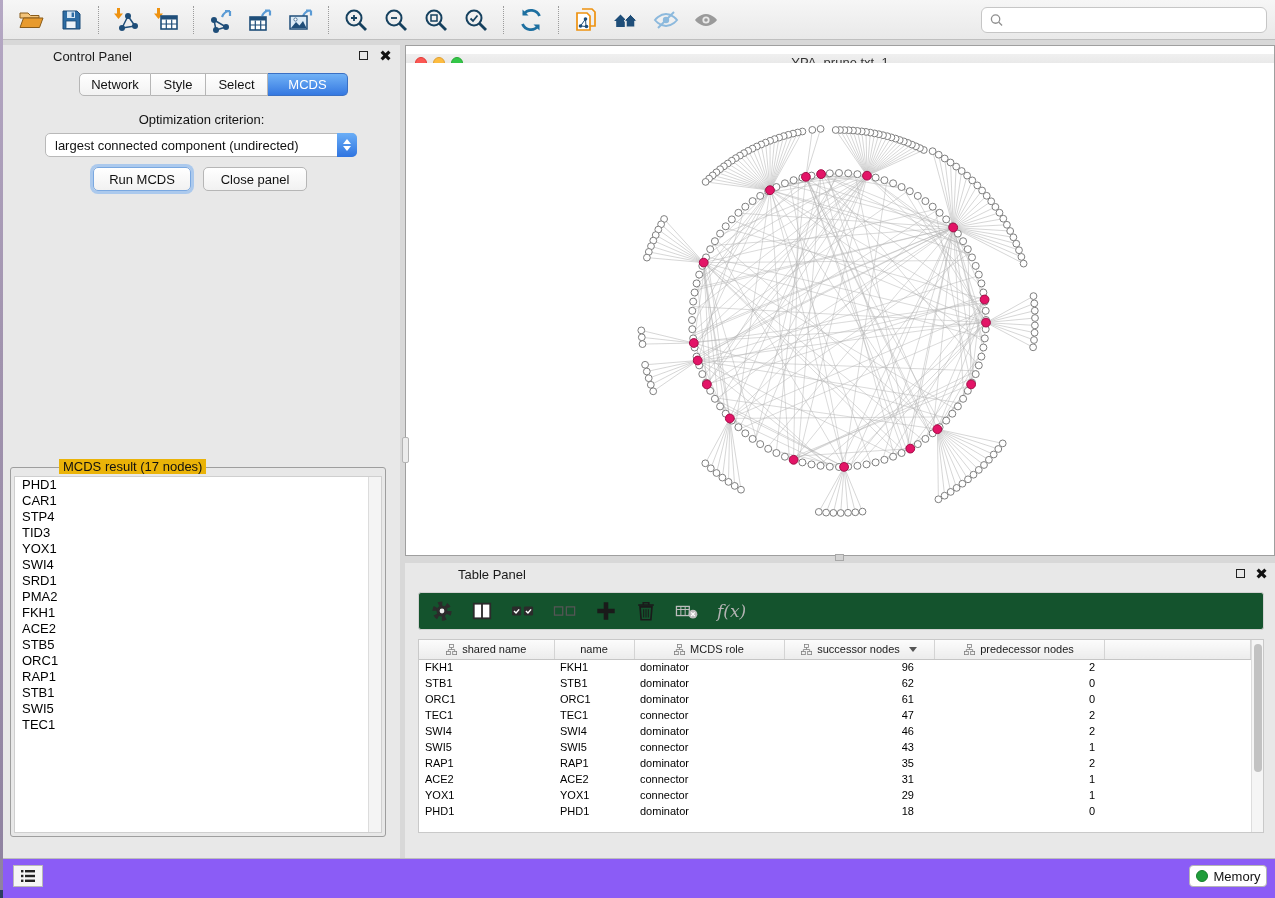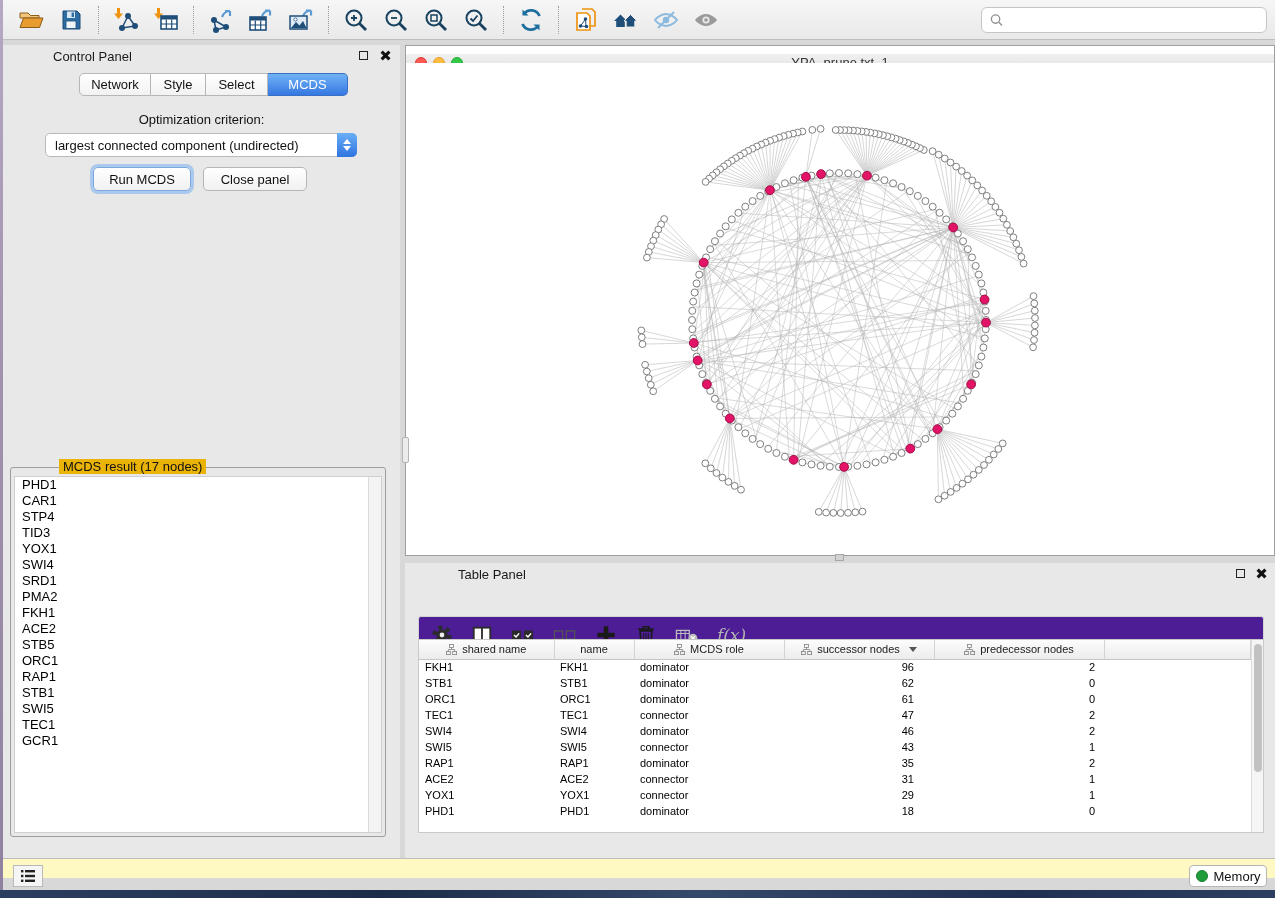--- a/index.html
+++ b/index.html
@@ -61,43 +61,43 @@
     border-bottom:1px solid #c2c2c2; }
   .light { position:absolute; top:2.5px; width:12px; height:12px; border-radius:50%; }
   #net-title { position:absolute; left:0; right:0; top:1px; text-align:center; font-size:13px; color:#333; }
   #network-canvas { position:absolute; left:0; top:17px; width:868px; height:492px; background:#fff; }
   #divider-knob { position:absolute; left:399px; top:437px; width:7px; height:26px; background:#ececec;
     border:1px solid #b4b4b4; border-radius:2px; z-index:5; }
   #split-knob { position:absolute; left:832px; top:554px; width:9px; height:7px; background:#d2d2d2; border:1px solid #a8a8a8; }
 
   
   #table-panel { position:absolute; left:402px; top:563px; width:870px; height:295px; background:#e8e8e8; }
-  #tp-toolbar { position:absolute; left:13px; top:29px; width:846px; height:38px; background:#4c1d95;
-    border:1px solid #d2d2d2; border-radius:3px; display:flex; align-items:center; padding-left:12px; gap:18px;margin-top:24px; }
+  #tp-toolbar { position:absolute; left:13px; top:29px; width:846px; height:38px; background:#14532d;
+    border:1px solid #d2d2d2; border-radius:3px; display:flex; align-items:center; padding-left:12px; gap:18px; }
   .fx { font-family:"DejaVu Serif","Liberation Serif",serif; font-style:italic; font-size:17px; color:#b3b3b3; }
   #node-table { position:absolute; left:13px; top:76px; width:846px; height:194px; background:#fff; border:1px solid #c9c9c9; }
   #tbl-scroll { position:absolute; right:0; top:0; bottom:0; width:12px; background:#f5f5f5; border-left:1px solid #ddd; }
   #tbl-thumb { position:absolute; right:1.5px; top:4px; width:8px; height:128px; background:#c2c2c2; border-radius:4px; }
   table { border-collapse:collapse; table-layout:fixed; width:832px; }
   th { height:19px; background:linear-gradient(180deg,#fcfcfc,#ececec); border-right:1px solid #d4d4d4;
     border-bottom:1px solid #c6c6c6; font-weight:normal; font-size:11px; color:#1a1a1a; }
   th .hwrap { display:flex; align-items:center; justify-content:center; gap:5px; }
   td { height:16px; font-size:11px; color:#000; padding:0 6px; white-space:nowrap; overflow:hidden; }
   td.num1 { text-align:right; padding-right:20px; }
   td.num2 { text-align:right; padding-right:9px; }
   .sortchev { width:0; height:0; border-left:4px solid transparent; border-right:4px solid transparent; border-top:5px solid #555; margin-left:4px; }
   #bottom-tabs { position:absolute; left:0; right:0; top:272px; display:flex; justify-content:center; }
   .btab { height:21px; background:linear-gradient(180deg,#ffffff,#f3f3f3); border:1px solid #b2b2b2; border-left:none;
     font-size:12.5px; color:#111; display:flex; align-items:center; justify-content:center; padding:0 14px; }
   .btab:first-child { border-left:1px solid #b2b2b2; border-radius:4px 0 0 4px; }
   .btab:last-child { border-radius:0 4px 4px 0; }
   .btab.sel { background:linear-gradient(180deg,#64a7f2,#2e76e0); color:#fff; border-color:#3a70c4; }
 
   
-  #status-bar { position:absolute; left:0; top:858px; width:1272px; height:20px; background:#fef9c3; border-top:1px solid #bdbdbd; }
+  #status-bar { position:absolute; left:0; top:858px; width:1272px; height:40px; background:#8b5cf6; border-top:1px solid #bdbdbd; }
   #list-btn { position:absolute; left:10px; top:6px; width:30px; height:22px; background:#f5f5f5; border:1px solid #b9b9b9;
     display:flex; align-items:center; justify-content:center; }
   #memory-btn { position:absolute; right:8px; top:6px; width:78px; height:22px; background:#fff; border:1px solid #b5b5b5;
     border-radius:4px; display:flex; align-items:center; justify-content:center; gap:6px; font-size:13px; color:#111; }
   #memory-dot { width:12px; height:12px; border-radius:50%; background:#1f9d3a; border:1px solid #15802c; }
 </style>
 </head>
 <body>
 
 <div id="desktop-bottom"></div>
@@ -283,21 +283,20 @@
             <div class="mcds-item">SRD1</div>
             <div class="mcds-item">PMA2</div>
             <div class="mcds-item">FKH1</div>
             <div class="mcds-item">ACE2</div>
             <div class="mcds-item">STB5</div>
             <div class="mcds-item">ORC1</div>
             <div class="mcds-item">RAP1</div>
             <div class="mcds-item">STB1</div>
             <div class="mcds-item">SWI5</div>
             <div class="mcds-item">TEC1</div>
-            <div class="mcds-item">GCR1</div>
           </div>
         <div id="mcds-scroll"></div>
       </div>
     </div>
   </div>
 
   <div id="network-window">
     <div id="net-titlebar">
       <span class="light" style="left:9px;  background:#fc5753; border:1px solid #df3b36;"></span>
       <span class="light" style="left:27px; background:#fdbc40; border:1px solid #de9f34;"></span>

